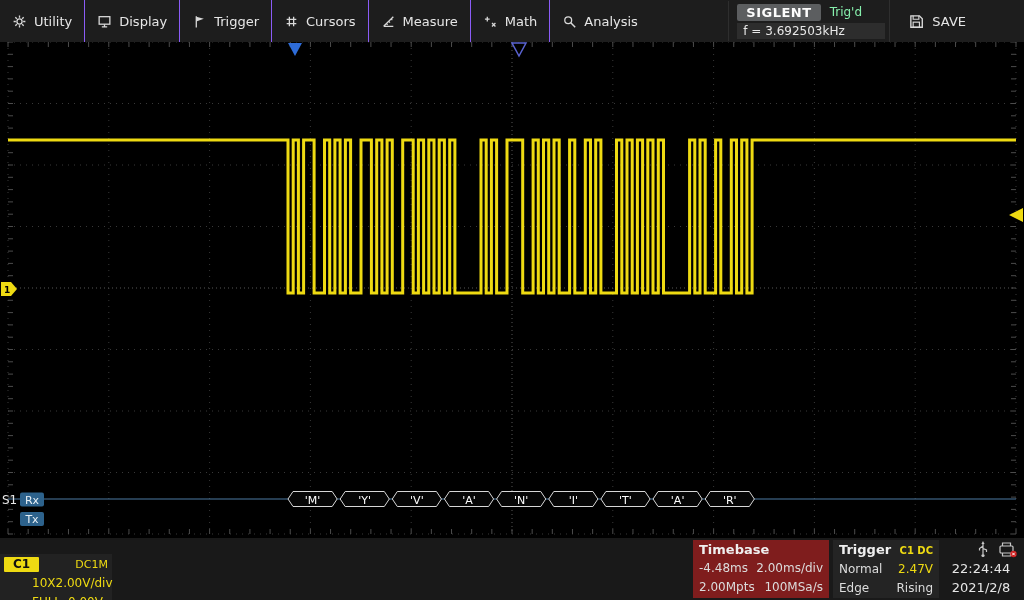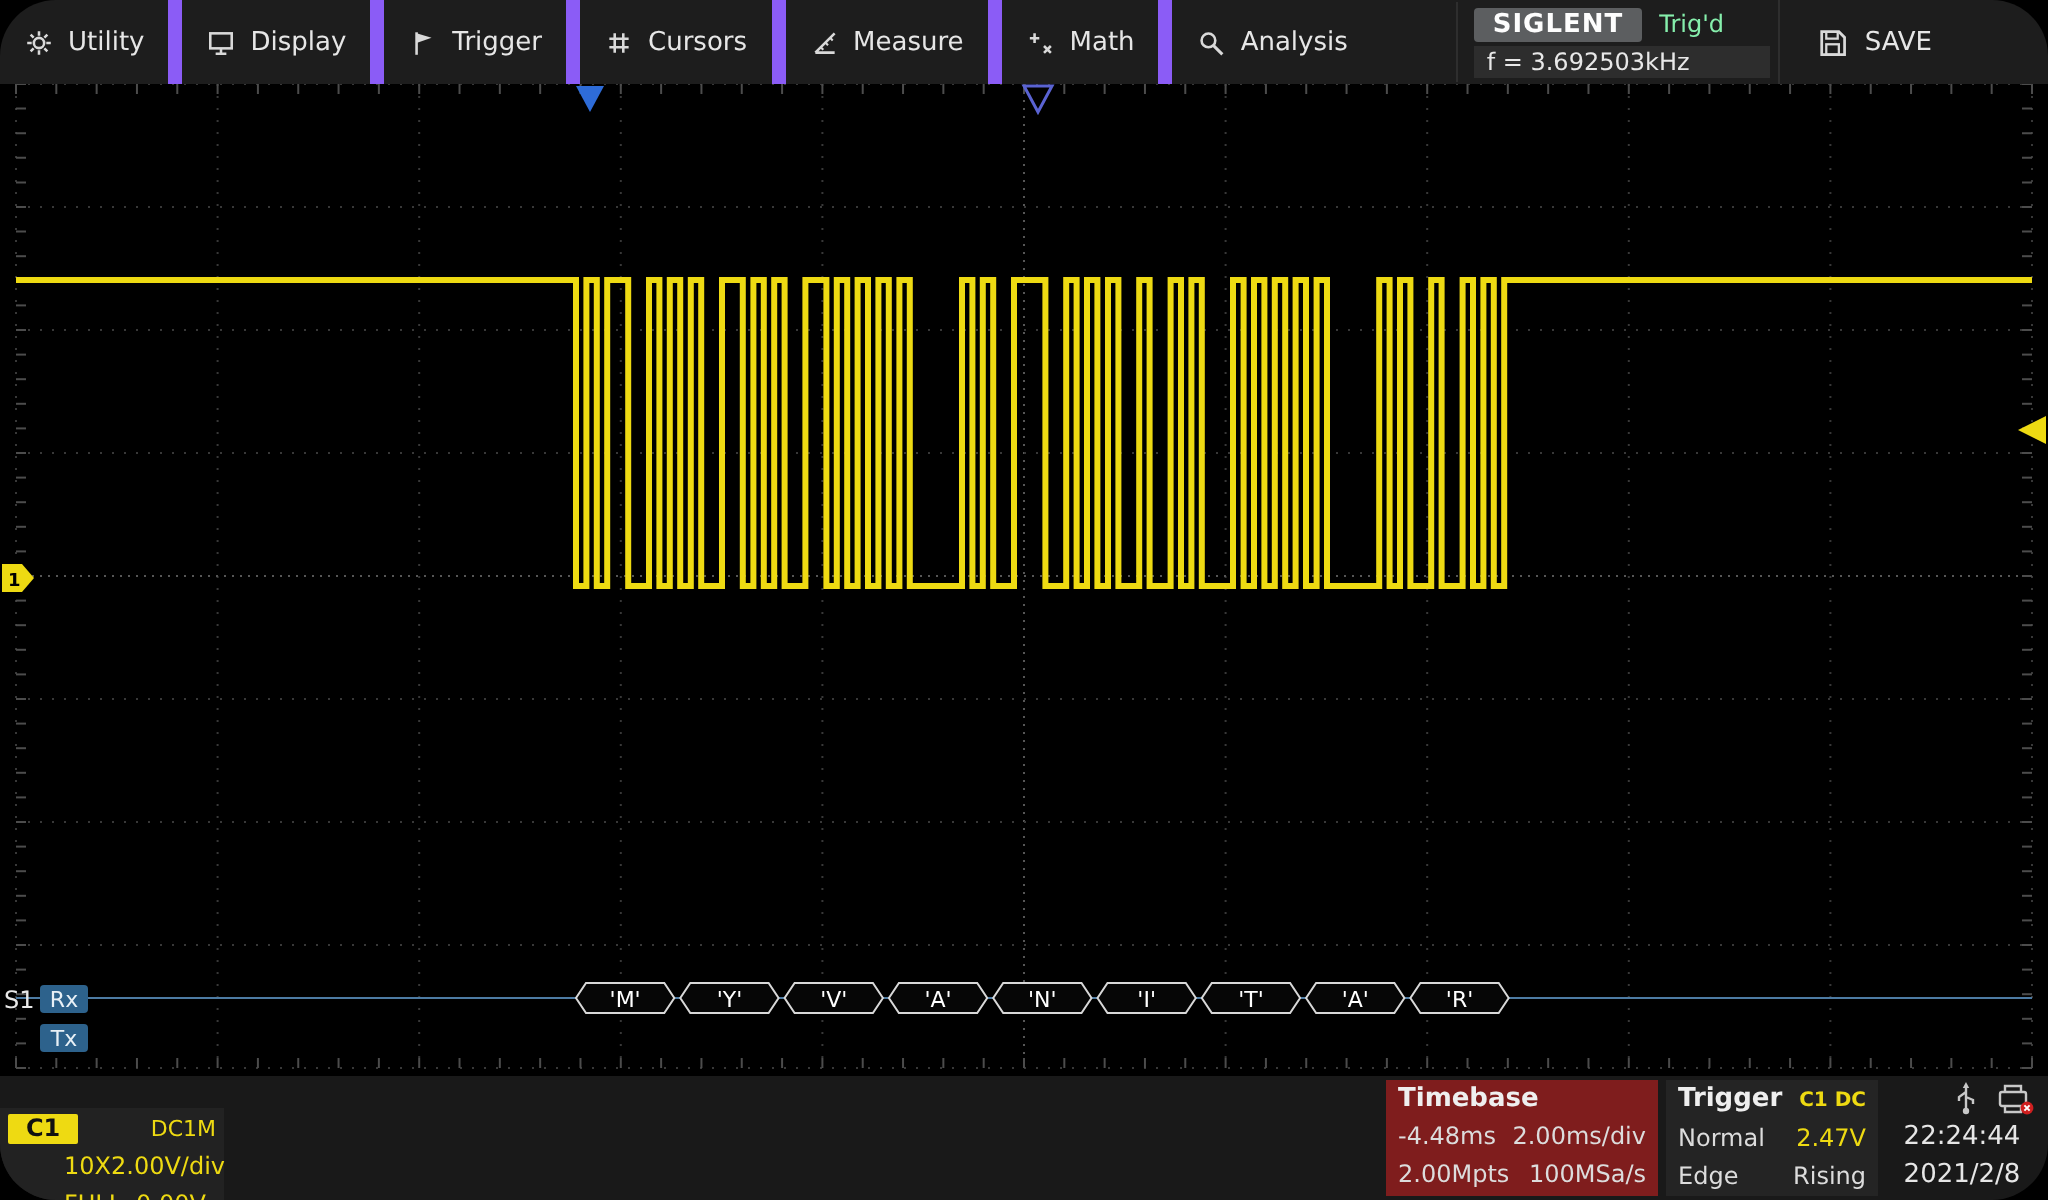--- a/index.html
+++ b/index.html
@@ -1,29 +1,28 @@
 <!DOCTYPE html>
 <html><head>
 <meta charset="utf-8">
 <style>
   html,body{margin:0;padding:0;background:#000;}
   .screen{
     position:relative;width:1024px;height:600px;overflow:hidden;background:#000;
     font-family:"DejaVu Sans","Liberation Sans",sans-serif;
-    border-radius:28px;
     -webkit-font-smoothing:antialiased;
   }
   
   .topbar{
     position:absolute;left:0;top:0;width:1024px;height:42px;background:#1d1d1d;
     display:flex;align-items:center;color:#e6e6e6;
   }
   .menu-item{
     display:flex;align-items:center;gap:7px;padding:0 12px;height:100%;
-    font-size:13px;border-left:7px solid #8b5cf6;cursor:default;white-space:nowrap;
+    font-size:13px;border-left:1px solid #8b5cf6;cursor:default;white-space:nowrap;
   }
   .menu-item:first-child{border-left:none;}
   .mi{display:block;}
   .brand-cluster{margin-left:auto;width:152px;display:flex;flex-direction:column;gap:2px;border-left:1px solid #2e2e2e;padding-left:8px;height:40px;justify-content:center;}
   .brand-row{display:flex;align-items:center;gap:9px;}
   .brand-box{background:#5c5e60;color:#fdfdfd;font-weight:bold;font-size:13px;letter-spacing:0.5px;padding:0 9px;border-radius:2px;line-height:17px;}
   .trigd{color:#86efac;font-size:12px;}
   .freq{background:#2d2d2d;color:#e8e8e8;font-size:12px;line-height:16px;padding:0 6px;width:136px;}
   .save-cluster{display:flex;align-items:center;gap:8px;padding:0 58px 0 18px;height:100%;border-left:1px solid #2e2e2e;font-size:13px;}
   

